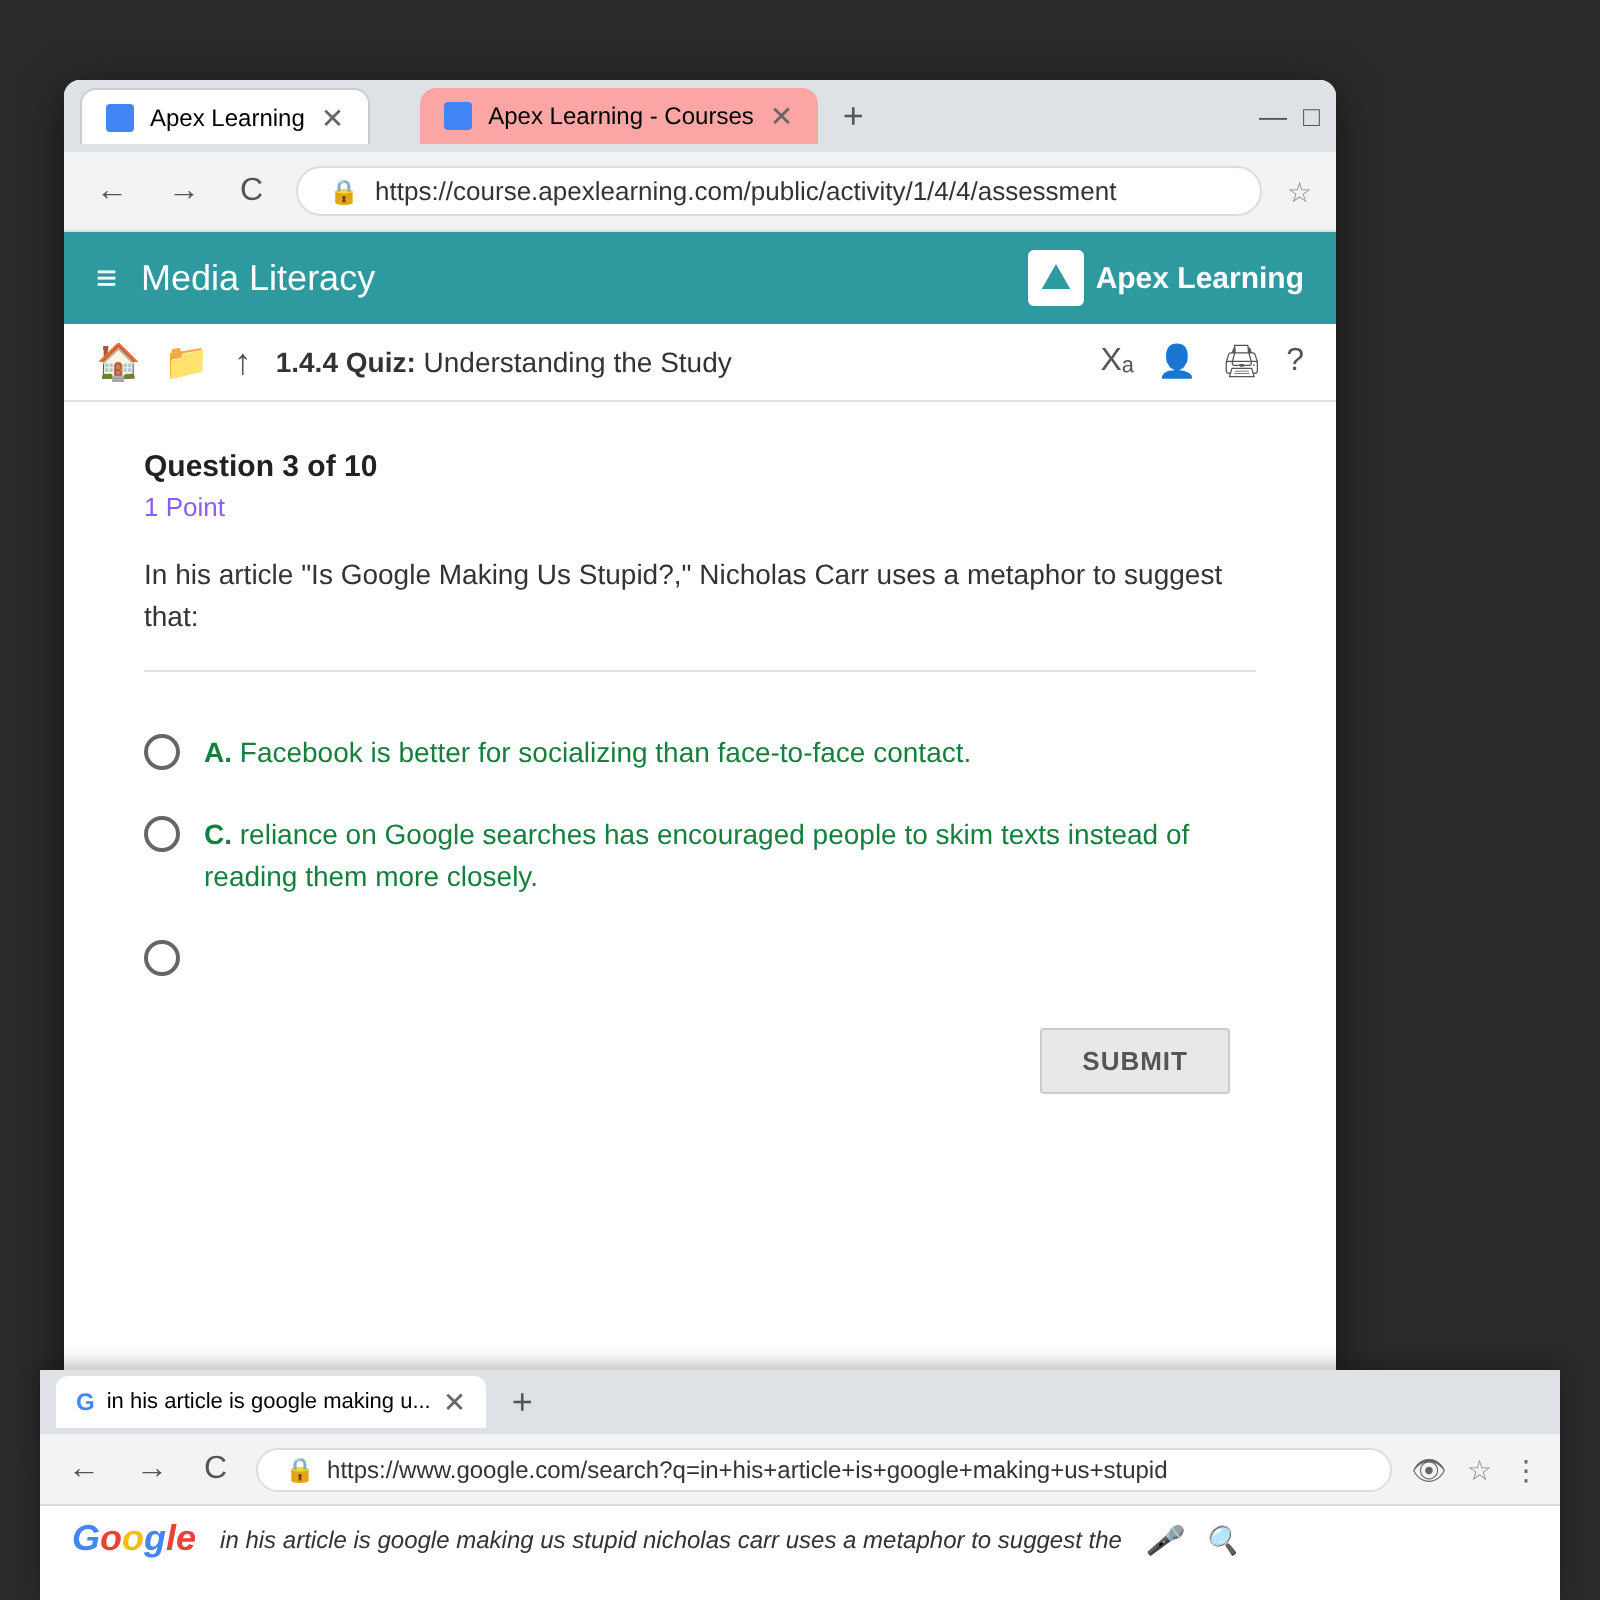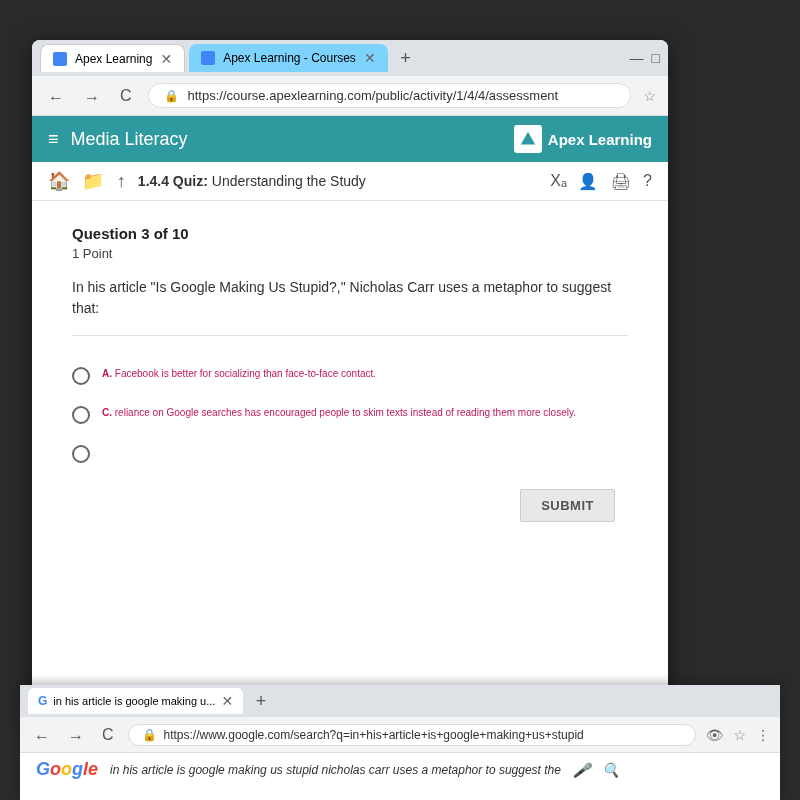--- a/index.html
+++ b/index.html
@@ -37,21 +37,22 @@
       gap: 8px;
       cursor: pointer;
     }
     .tab.active {
       background: #fff;
       border-top: 1px solid #ccc;
       border-left: 1px solid #ccc;
       border-right: 1px solid #ccc;
     }
     .tab.inactive {
-      background: #7dd3fc;
+      background: #fca5a5;
+      margin-left: 21px;
     }
     .tab-icon {
       width: 14px;
       height: 14px;
       background: #4285f4;
       border-radius: 2px;
       flex-shrink: 0;
     }
     .tab-close {
       font-size: 14px;
@@ -178,21 +179,21 @@
       overflow-y: auto;
     }
     .question-header {
       font-size: 15px;
       font-weight: bold;
       color: #222;
       margin-bottom: 4px;
     }
     .question-points {
       font-size: 13px;
-      color: #404040;
+      color: #8b5cf6;
       margin-bottom: 16px;
     }
     .question-text {
       font-size: 14px;
       color: #333;
       line-height: 1.5;
       margin-bottom: 20px;
       border-bottom: 1px solid #e0e0e0;
       padding-bottom: 16px;
     }
@@ -206,22 +207,22 @@
     }
     .radio-circle {
       width: 18px;
       height: 18px;
       border: 2px solid #666;
       border-radius: 50%;
       flex-shrink: 0;
       margin-top: 1px;
     }
     .answer-label {
-      font-size: 10px;
-      color: #be185d;
+      font-size: 14px;
+      color: #15803d;
       line-height: 1.5;
     }
     .answer-letter { font-weight: bold; }
 
     .submit-area {
       display: flex;
       justify-content: flex-end;
       margin-top: 16px;
       padding-right: 13px;
     }

